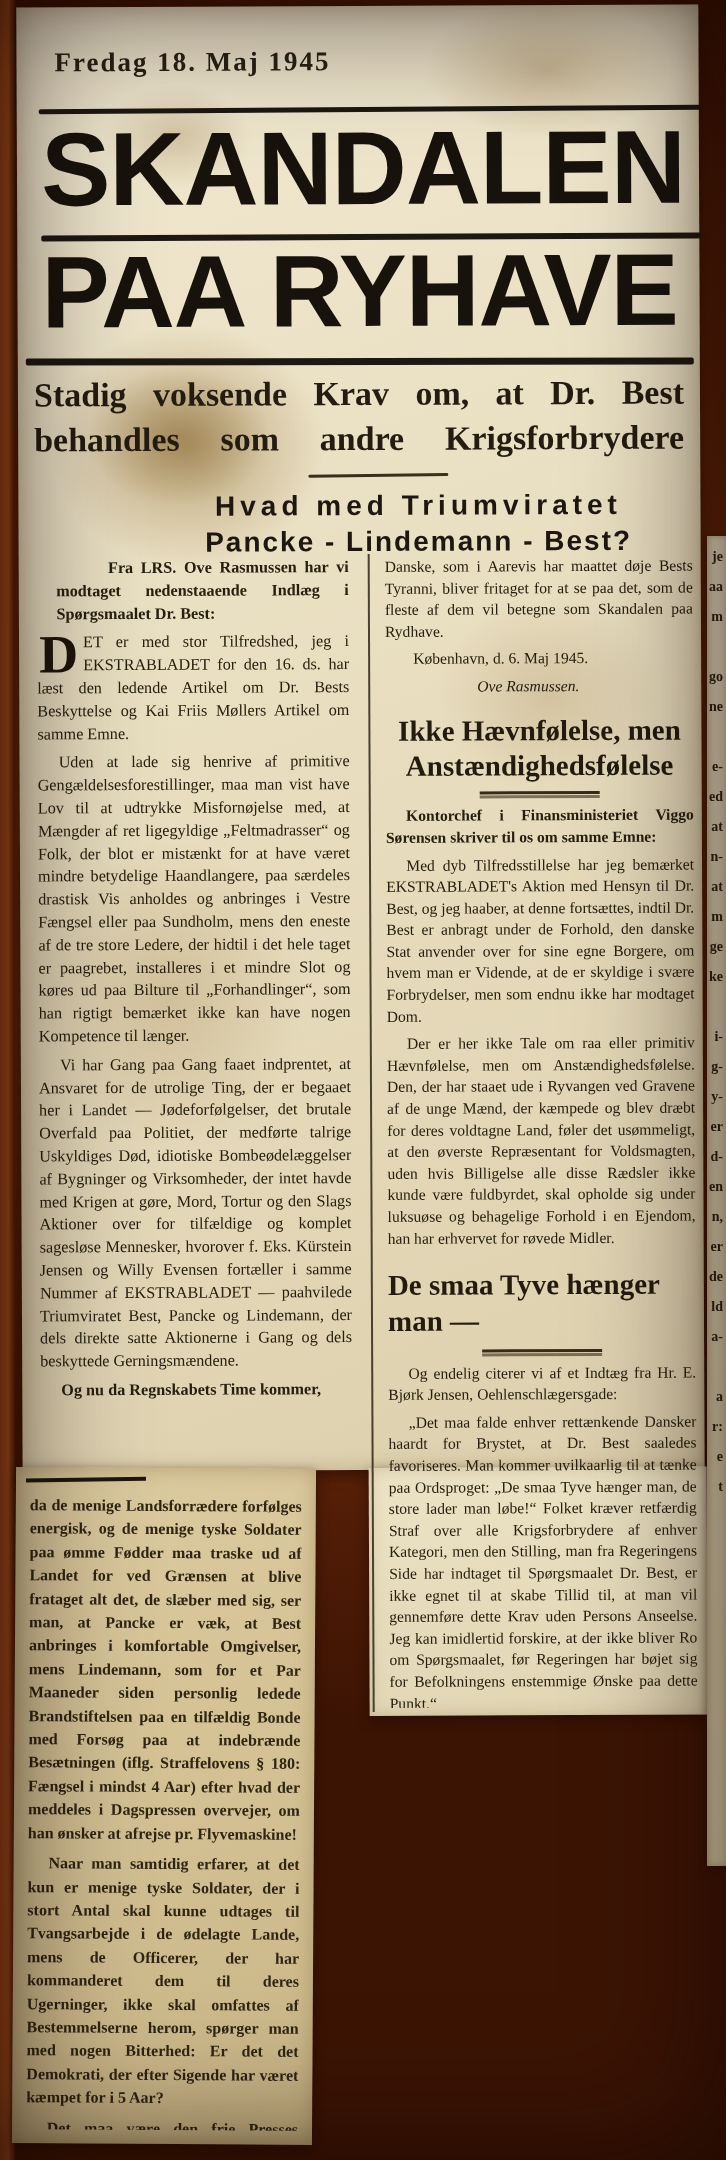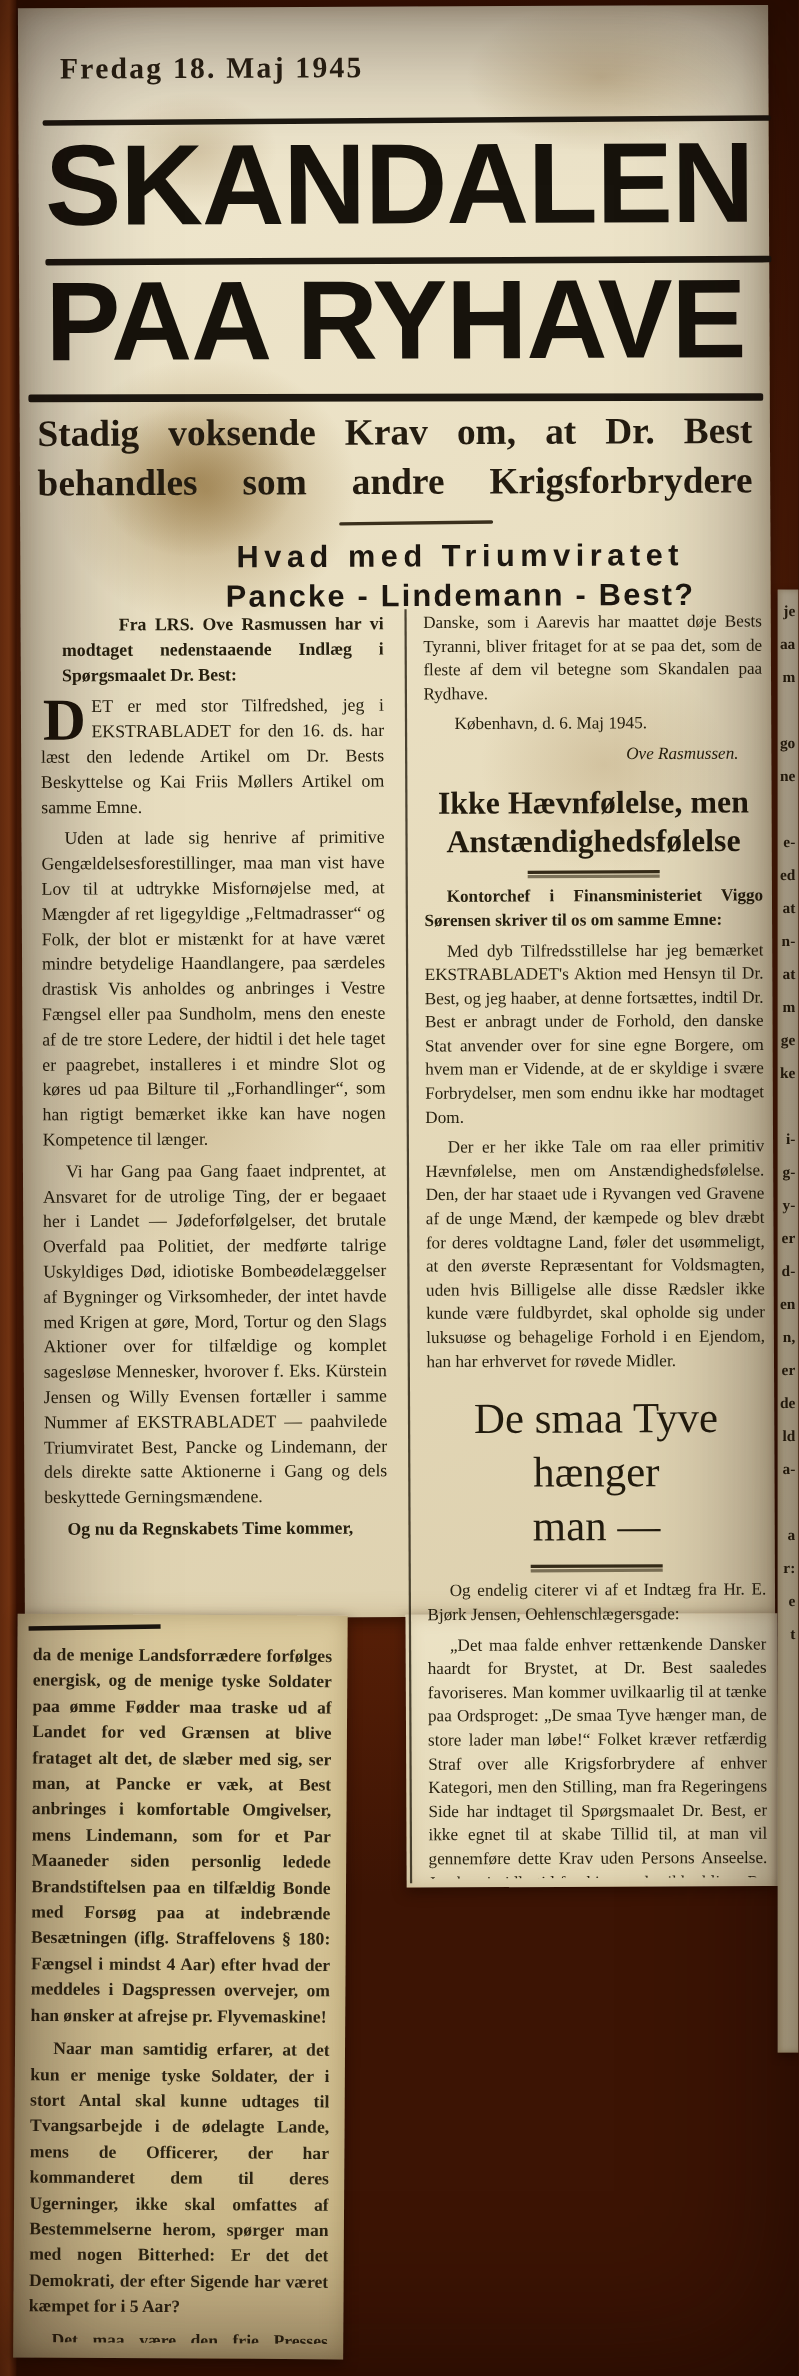--- a/index.html
+++ b/index.html
@@ -61,24 +61,24 @@
   .col p{margin:0 0 6px 0;text-indent:1.3em;}
   .left-col{left:18px;width:312px;height:920px;}
   .right-col{left:366px;width:308px;height:1152px;font-size:15.6px;line-height:21.6px;}
   .divider{position:absolute;left:349px;top:548px;width:2px;height:1158px;background:#2e2718;opacity:.85;}
   .intro-para{font-weight:700;text-indent:3.2em !important;padding-left:1.2em;}
   .dropcap-para{text-indent:0 !important;}
   .dropcap{float:left;font-size:54px;line-height:42px;font-weight:700;padding:2px 5px 0 2px;color:#1d160c;}
   .closing-line{font-weight:700;text-indent:1.3em;}
   .rc-cont{text-indent:0 !important;}
   .rc-dateline{text-indent:1.8em !important;}
-  .rc-signature{text-indent:0 !important;text-align:right;font-style:italic;padding-right:1.4em;}
+  .rc-signature{text-indent:0 !important;text-align:center;font-style:italic;padding-right:1.4em;}
   .rc-heading{margin:16px 0 8px 0;font-size:29px;line-height:1.22;font-weight:700;text-align:center;
     color:#221b0e;}
-  .rc-heading2{margin:18px 0 10px 0;font-size:39px;line-height:1.25;font-weight:400;text-align:center;
+  .rc-heading2{margin:18px 0 10px 0;font-size:29px;line-height:1.25;font-weight:700;
     color:#221b0e;}
   .h-underline{width:120px;height:3px;background:#352b18;margin:4px auto 10px auto;
     box-shadow:0 4px 0 rgba(53,43,24,.6);}
   .byline{font-weight:700;}
   
   .clip-b{position:absolute;left:14px;top:1468px;width:300px;height:676px;transform:rotate(.35deg);
     background:linear-gradient(165deg,#dccb9f 0%,#d2c092 55%,#c9b586 100%);
     box-shadow:0 4px 12px rgba(25,8,0,.6), inset 0 0 20px rgba(110,85,40,.35);overflow:hidden;}
   .penmark{position:absolute;left:10px;top:10px;width:120px;height:4px;background:#1c1710;
     transform:rotate(-1.2deg);}

